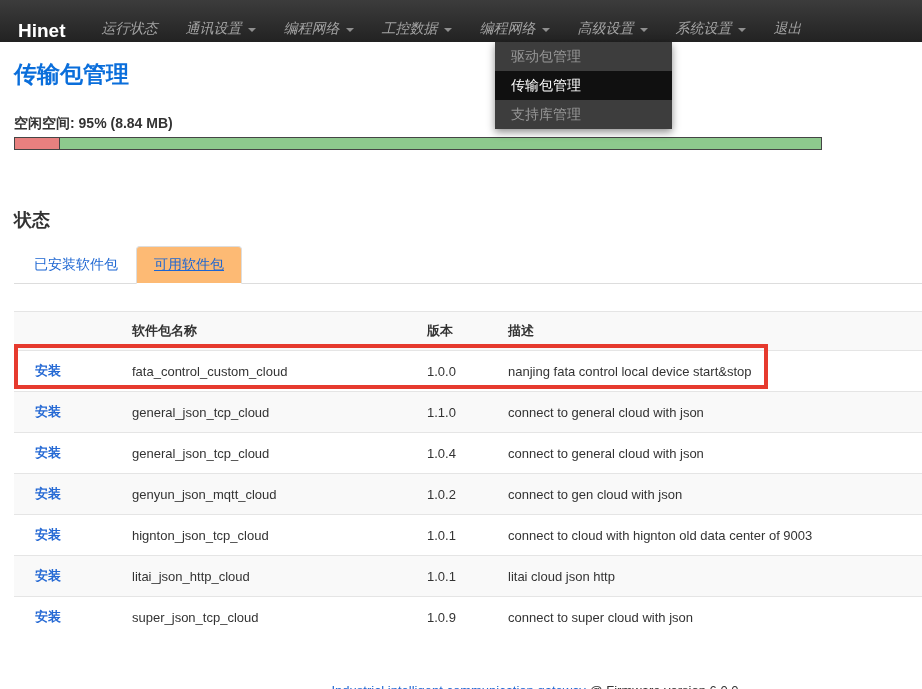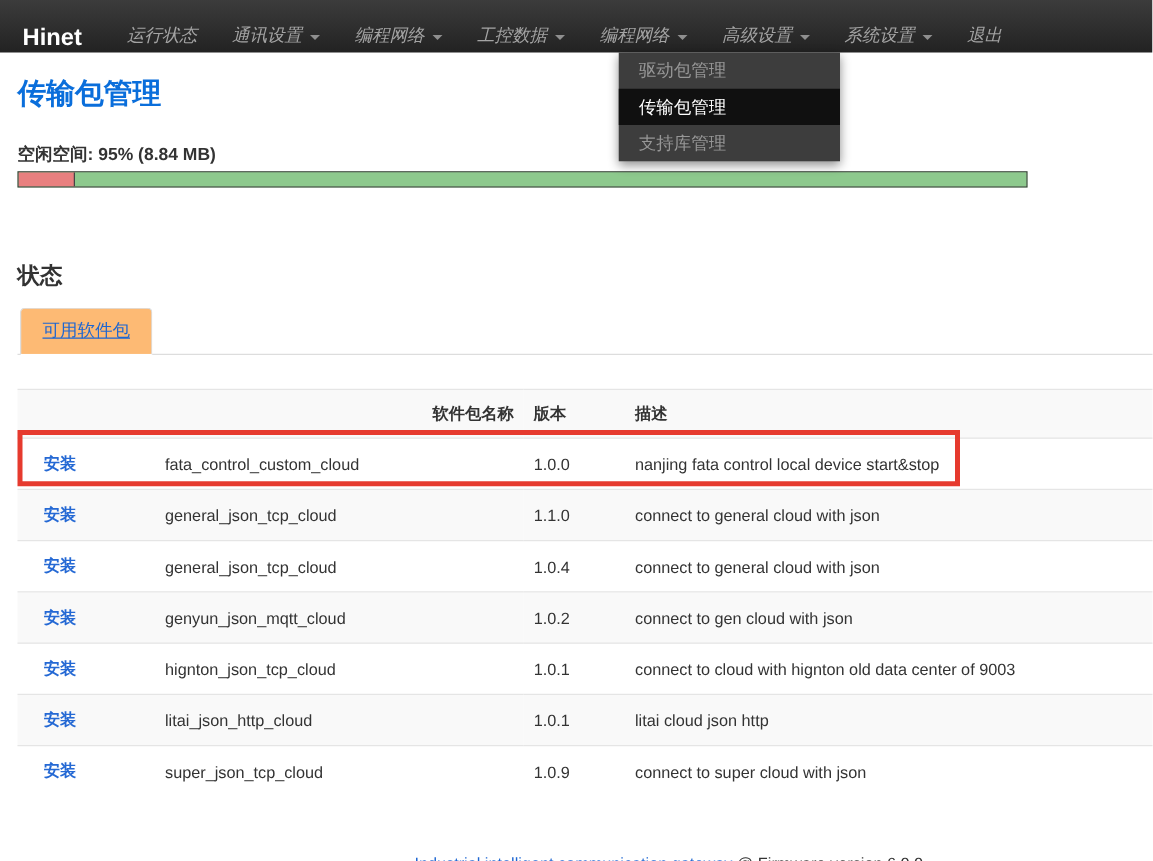--- a/index.html
+++ b/index.html
@@ -137,21 +137,21 @@
   table { width: 100%; border-collapse: collapse; font-size: 13px; }
   th, td {
     text-align: left;
     padding: 11px 8px;
     border-top: 1px solid #e5e5e5;
     color: #333;
   }
   thead th { font-weight: bold; padding: 10px 8px; background: #f9f9f9; }
   th:first-child, td:first-child { padding-left: 21px; font-weight: bold; }
   .col-action { width: 110px; }
-  .col-name { width: 295px; text-align: right; }
+  .col-name { width: 295px; }
   .col-version { width: 81px; }
   tbody tr { background: #fff; }
   tbody tr:nth-child(even) { background: #f9f9f9; }
   a.install-link { color: #2569d4; text-decoration: none; cursor: pointer; }
 
   .highlight-box {
     position: absolute;
     left: 0;
     top: 33px;
     width: 754px;
@@ -247,20 +247,23 @@
 
   <div class="progressbar">
     <div class="progress-used" style="width: 5.6%; background: rgb(232, 128, 127);"></div>
     <div class="progress-free" style="background: rgb(141, 201, 141);"></div>
   </div>
 
   <h2 class="status-heading">状态</h2>
 
   <div class="tabs">
 
+      <div class="tab">
+        <span>已安装软件包</span>
+      </div>
 
       <div class="tab active">
         <span>可用软件包</span>
       </div>
     </div>
 
   <div class="table-wrap">
     <table>
       <thead>
         <tr>

